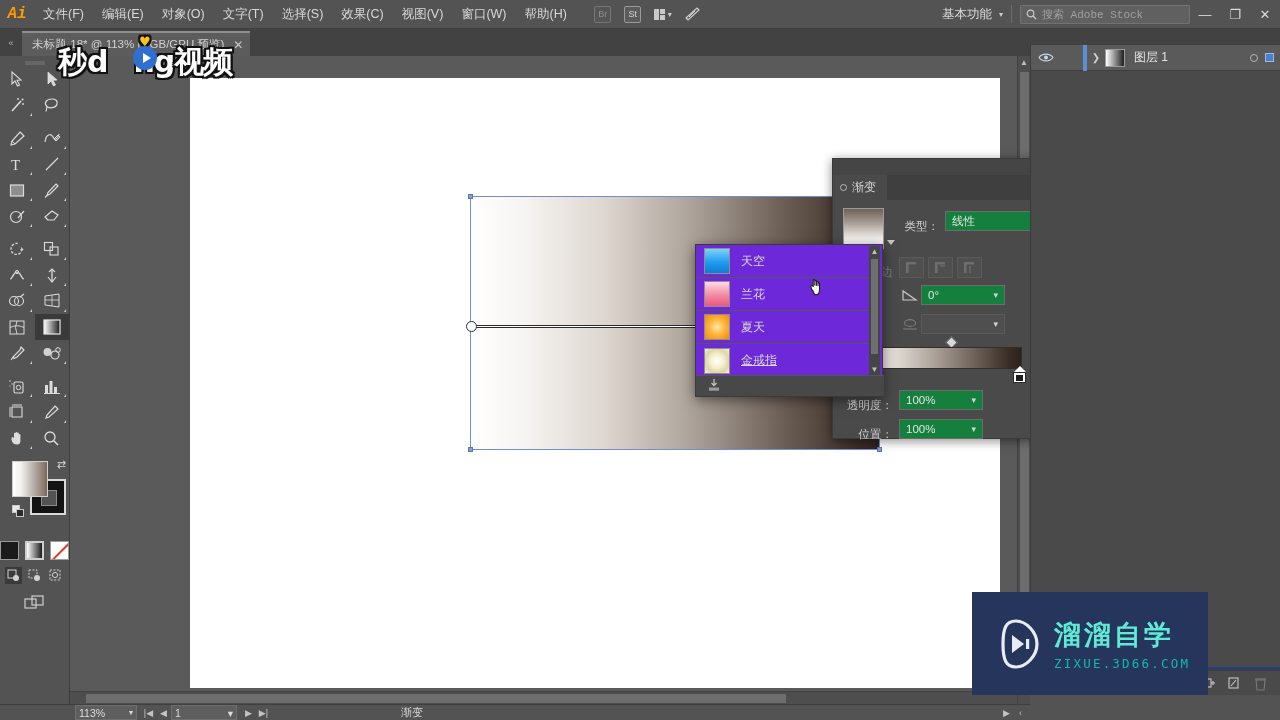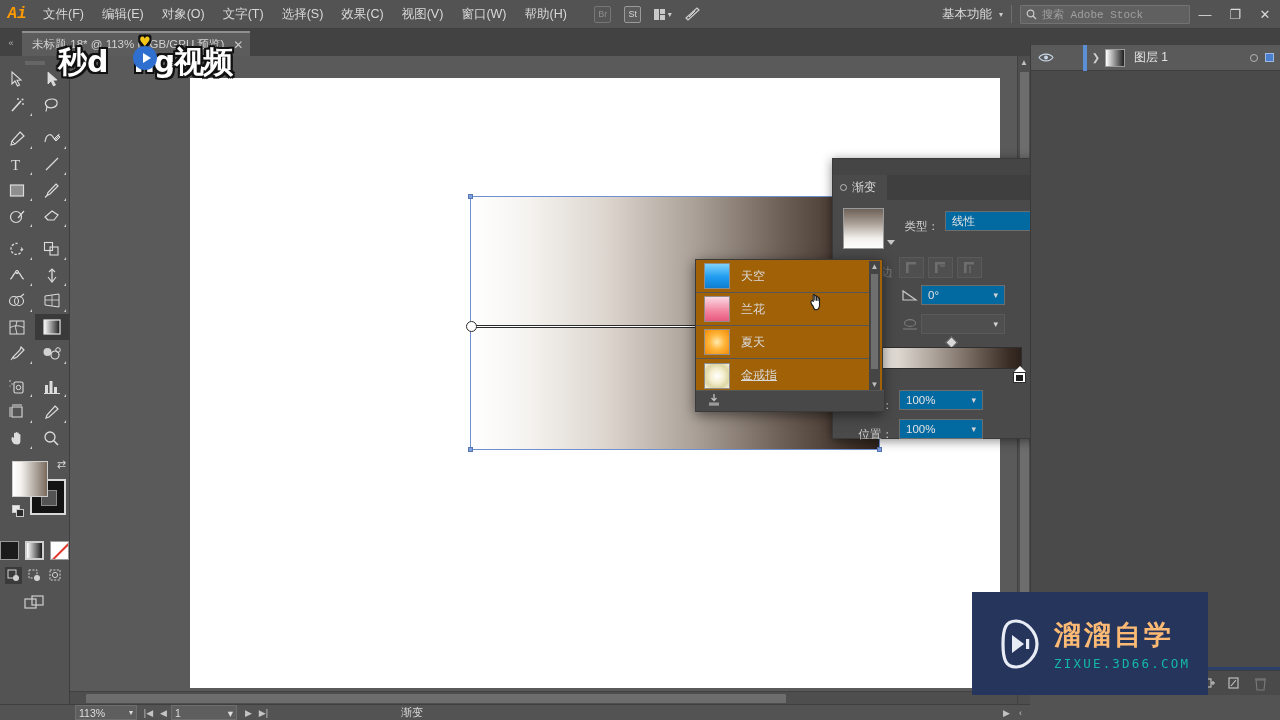--- a/index.html
+++ b/index.html
@@ -180,21 +180,21 @@
   .gp-row { display:flex; align-items:center; height:26px; margin-bottom:3px; }
   .gp-label { width:56px; text-align:right; font-size:11.5px; color:#cfcfcf; padding-right:6px;margin-top:11px; }
   .gp-label.dim { color:#7f7f7f; }
   .gp-preview {
     width:41px; height:41px; border:1px solid #9a9a9a;
     background:linear-gradient(180deg,#6d6158 0%,#a79c93 35%,#f2efec 75%,#ffffff 100%);
   }
   .gp-prevwrap { display:flex; align-items:flex-end; gap:3px; }
   .gp-caret { width:0;height:0;border-left:4px solid transparent;border-right:4px solid transparent;border-top:5px solid #c6c6c6; margin-bottom:4px;}
   .gp-select {
-    flex:1; height:20px; background:#0369a1; border:1px solid #6d6d6d;
+    flex:1; height:20px; background:#15803d; border:1px solid #6d6d6d;
     display:flex; align-items:center; padding:0 6px; font-size:11.5px; color:#e2e2e2;
     justify-content:space-between;
   }
   .gp-select .ar { font-size:9px; color:#d4d4d4; }
   .gp-select.small { flex:none; width:84px; }
   .gp-select.dis { background:#4f4f4f; border-color:#5a5a5a; color:#7d7d7d; }
   .strokebtns { display:flex; gap:4px; }
   .sbtn { width:25px;height:21px;background:#4f4f4f;border:1px solid #5a5a5a;display:flex;align-items:center;justify-content:center;}
   .gp-icon { width:22px; display:flex; justify-content:center; color:#c9c9c9; }
   .gp-icon.dim { color:#7d7d7d; }
@@ -213,22 +213,22 @@
   .trashbtn { color:#8d8d8d; font-size:14px; margin-top:3px; }
   .endstop {
     position:absolute; left:168px; top:19px; width:13px; height:17px;
   }
   .endstop .tri { width:0;height:0;border-left:6px solid transparent;border-right:6px solid transparent;border-bottom:6px solid #ffffff; margin:0 auto;}
   .endstop .sq { width:13px;height:11px;background:#ffffff;border:1px solid #2c2c2c;display:flex;align-items:center;justify-content:center;}
   .endstop .sq i { width:7px;height:6px;background:#1d1d1d; display:block;}
 
   
   .presetdd {
-    position:absolute; left:695px; top:259px; width:188px; height:153px;
-    background:#a16207; border:1px solid #3a3a3a; box-shadow:0 3px 12px rgba(0,0,0,.5);
+    position:absolute; left:695px; top:244px; width:188px; height:153px;
+    background:#6d28d9; border:1px solid #3a3a3a; box-shadow:0 3px 12px rgba(0,0,0,.5);
   }
   .pd-list { position:absolute; left:0; top:0; width:176px; height:131px; }
   .pd-item {
     height:33px; display:flex; align-items:center; gap:11px; padding-left:8px;
     border-bottom:1px solid #565656; font-size:12px; color:#d9d9d9;
   }
   .pd-sw { width:26px; height:26px; border:1px solid #8e8e8e; }
   .pd-scroll { position:absolute; right:2px; top:1px; width:11px; height:129px; background:#454545; }
   .pd-scroll .ar { height:11px; display:flex;align-items:center;justify-content:center;color:#c0c0c0;font-size:8px;}
   .pd-scroll .thumb { position:absolute; left:2px; top:13px; width:7px; height:95px; background:#6f6f6f; }
@@ -298,21 +298,21 @@
     background:#2f6fd0; display:inline-flex; align-items:center; justify-content:center;
   }
   .wm-play::after{content:"";border-left:8px solid #fff;border-top:5px solid transparent;border-bottom:5px solid transparent;margin-left:3px;}
   .wm-heart { position:absolute; left:52px; top:-10px; color:#f5c518; font-size:13px; }
   .wm-box {
     position:absolute; left:972px; top:592px; width:236px; height:103px;
     background:#26355c; display:flex; align-items:center; gap:12px; padding-left:18px;
   }
   .wm-logo { width:52px; height:52px; position:relative; }
   .wm-text { display:flex; flex-direction:column; gap:3px; }
-  .wm-cn { font-size:27px; color:#fdba74; letter-spacing:3px; font-weight:bold; }
+  .wm-cn { font-size:27px; color:#5eead4; letter-spacing:3px; font-weight:bold; }
   .wm-en { font-size:12.5px; color:#14b8a6; letter-spacing:2.2px; font-family:"DejaVu Sans Mono", monospace;}
 </style>
 </head>
 <body>
 
 <div id="app">
 
   <div class="menubar">
     <div class="ai-logo">Ai</div>
     <div class="menu-item">文件(F)</div>

